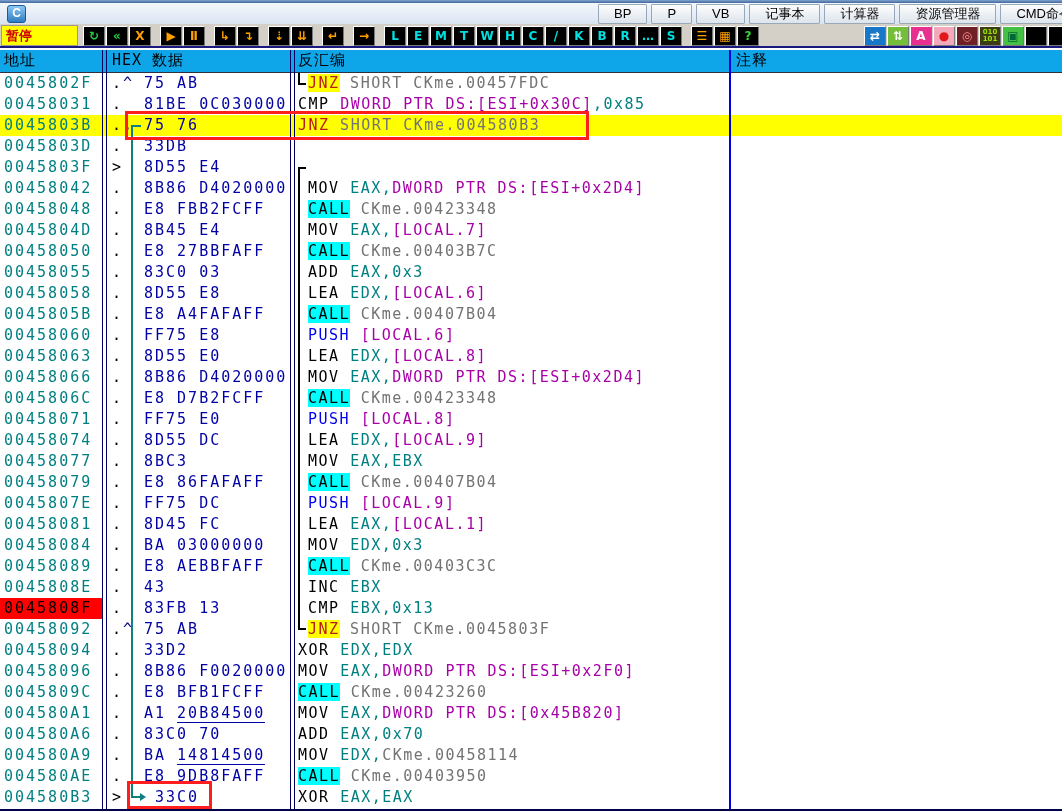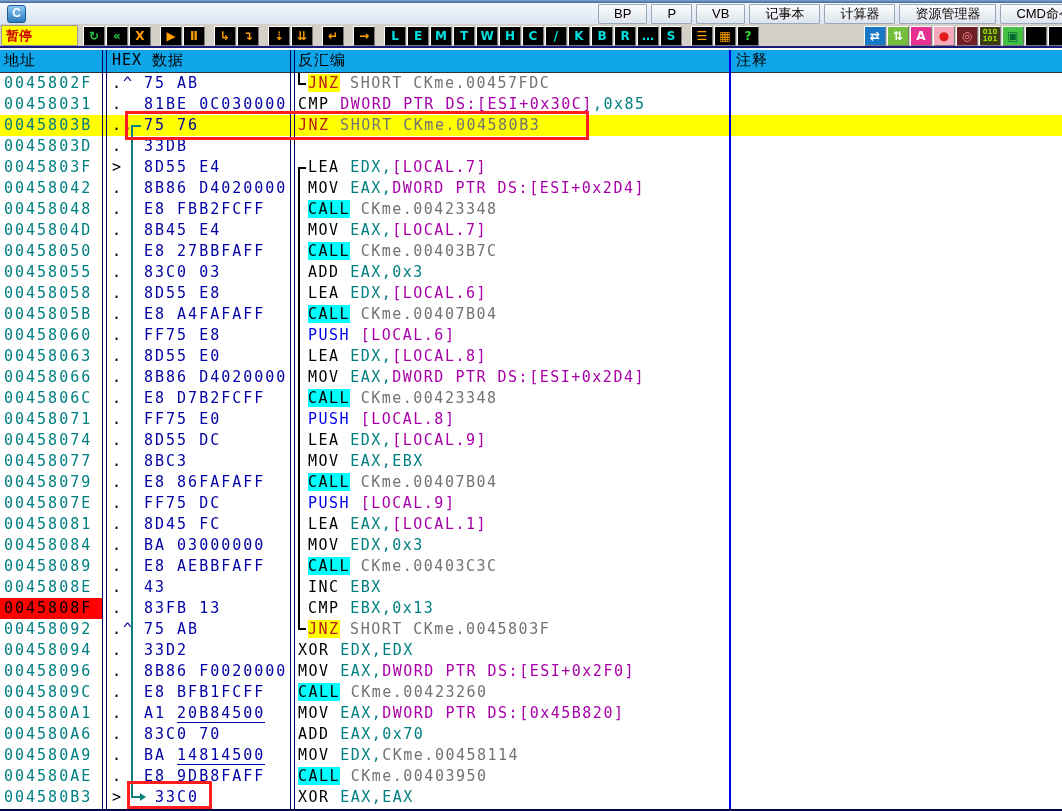--- a/index.html
+++ b/index.html
@@ -150,21 +150,21 @@
     <div class="hcell h-addr">地址</div>
     <div class="hcell h-hex">HEX 数据</div>
     <div class="hcell h-dis">反汇编</div>
     <div class="hcell h-com">注释</div>
   </div>
   <div class="rows" id="rows">
       <div class="drow"><span class="c-addr">0045802F</span><span class="c-hex"><span class="mk1">.</span><span class="mk2">^</span><span class="hx">75 AB</span></span><span class="c-dis"><span class="ind"></span><span class="tok tok-jnz">JNZ</span><span class="tok tok-grn"> SHORT CKme.00457FDC</span></span><span class="c-com"></span></div>
       <div class="drow"><span class="c-addr">00458031</span><span class="c-hex"><span class="mk1">.</span><span class="hx">81BE 0C030000</span></span><span class="c-dis"><span class="tok tok-mn">CMP </span><span class="tok tok-mem">DWORD PTR DS:[ESI+0x30C]</span><span class="tok tok-reg">,0x85</span></span><span class="c-com"></span></div>
       <div class="drow row-yellow"><span class="c-addr">0045803B</span><span class="c-hex"><span class="mk1">.</span><span class="mk2">,</span><span class="hx">75 76</span></span><span class="c-dis"><span class="tok tok-jnz">JNZ</span><span class="tok tok-grn"> SHORT CKme.004580B3</span></span><span class="c-com"></span></div>
       <div class="drow"><span class="c-addr">0045803D</span><span class="c-hex"><span class="mk1">.</span><span class="hx">33DB</span></span><span class="c-com"></span></div>
-      <div class="drow"><span class="c-addr">0045803F</span><span class="c-hex"><span class="mk1">&gt;</span><span class="hx">8D55 E4</span></span><span class="c-dis"><span class="ind"></span><span class="tok tok-mn">LEA </span><span class="tok tok-reg">EDX,</span><span class="tok tok-mem">[LOCAL.7]</span></span><span class="c-com"></span></div>
+      <div class="drow"><span class="c-addr">0045803F</span><span class="c-hex"><span class="mk1">&gt;</span><span class="hx">8D55 E4</span></span><span class="c-com"></span></div>
       <div class="drow"><span class="c-addr">00458042</span><span class="c-hex"><span class="mk1">.</span><span class="hx">8B86 D4020000</span></span><span class="c-dis"><span class="ind"></span><span class="tok tok-mn">MOV </span><span class="tok tok-reg">EAX,</span><span class="tok tok-mem">DWORD PTR DS:[ESI+0x2D4]</span></span><span class="c-com"></span></div>
       <div class="drow"><span class="c-addr">00458048</span><span class="c-hex"><span class="mk1">.</span><span class="hx">E8 FBB2FCFF</span></span><span class="c-dis"><span class="ind"></span><span class="tok tok-call">CALL</span><span class="tok tok-grn"> CKme.00423348</span></span><span class="c-com"></span></div>
       <div class="drow"><span class="c-addr">0045804D</span><span class="c-hex"><span class="mk1">.</span><span class="hx">8B45 E4</span></span><span class="c-dis"><span class="ind"></span><span class="tok tok-mn">MOV </span><span class="tok tok-reg">EAX,</span><span class="tok tok-mem">[LOCAL.7]</span></span><span class="c-com"></span></div>
       <div class="drow"><span class="c-addr">00458050</span><span class="c-hex"><span class="mk1">.</span><span class="hx">E8 27BBFAFF</span></span><span class="c-dis"><span class="ind"></span><span class="tok tok-call">CALL</span><span class="tok tok-grn"> CKme.00403B7C</span></span><span class="c-com"></span></div>
       <div class="drow"><span class="c-addr">00458055</span><span class="c-hex"><span class="mk1">.</span><span class="hx">83C0 03</span></span><span class="c-dis"><span class="ind"></span><span class="tok tok-mn">ADD </span><span class="tok tok-reg">EAX,0x3</span></span><span class="c-com"></span></div>
       <div class="drow"><span class="c-addr">00458058</span><span class="c-hex"><span class="mk1">.</span><span class="hx">8D55 E8</span></span><span class="c-dis"><span class="ind"></span><span class="tok tok-mn">LEA </span><span class="tok tok-reg">EDX,</span><span class="tok tok-mem">[LOCAL.6]</span></span><span class="c-com"></span></div>
       <div class="drow"><span class="c-addr">0045805B</span><span class="c-hex"><span class="mk1">.</span><span class="hx">E8 A4FAFAFF</span></span><span class="c-dis"><span class="ind"></span><span class="tok tok-call">CALL</span><span class="tok tok-grn"> CKme.00407B04</span></span><span class="c-com"></span></div>
       <div class="drow"><span class="c-addr">00458060</span><span class="c-hex"><span class="mk1">.</span><span class="hx">FF75 E8</span></span><span class="c-dis"><span class="ind"></span><span class="tok tok-push">PUSH </span><span class="tok tok-mem">[LOCAL.6]</span></span><span class="c-com"></span></div>
       <div class="drow"><span class="c-addr">00458063</span><span class="c-hex"><span class="mk1">.</span><span class="hx">8D55 E0</span></span><span class="c-dis"><span class="ind"></span><span class="tok tok-mn">LEA </span><span class="tok tok-reg">EDX,</span><span class="tok tok-mem">[LOCAL.8]</span></span><span class="c-com"></span></div>
       <div class="drow"><span class="c-addr">00458066</span><span class="c-hex"><span class="mk1">.</span><span class="hx">8B86 D4020000</span></span><span class="c-dis"><span class="ind"></span><span class="tok tok-mn">MOV </span><span class="tok tok-reg">EAX,</span><span class="tok tok-mem">DWORD PTR DS:[ESI+0x2D4]</span></span><span class="c-com"></span></div>

